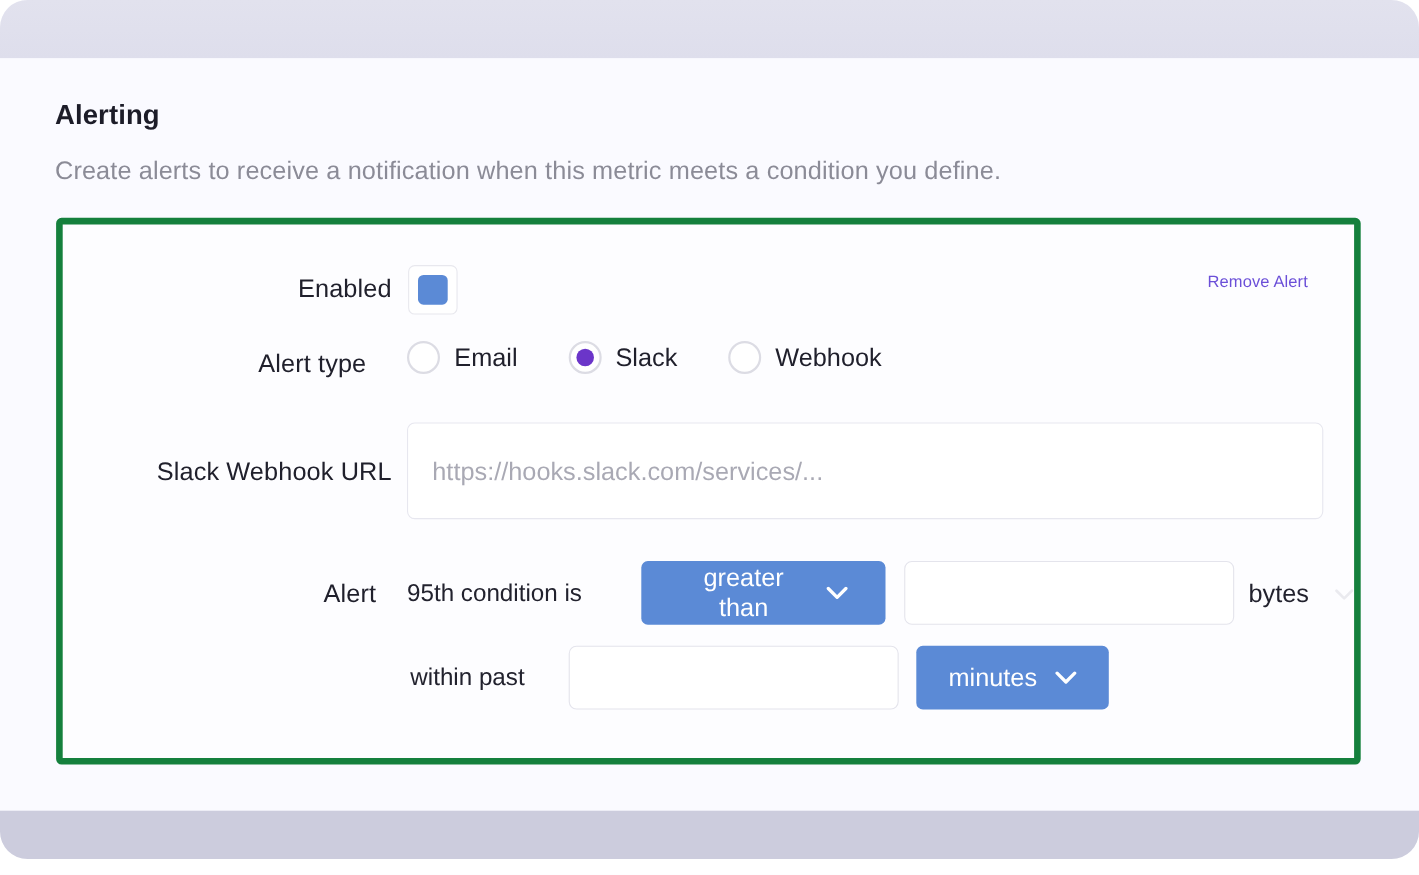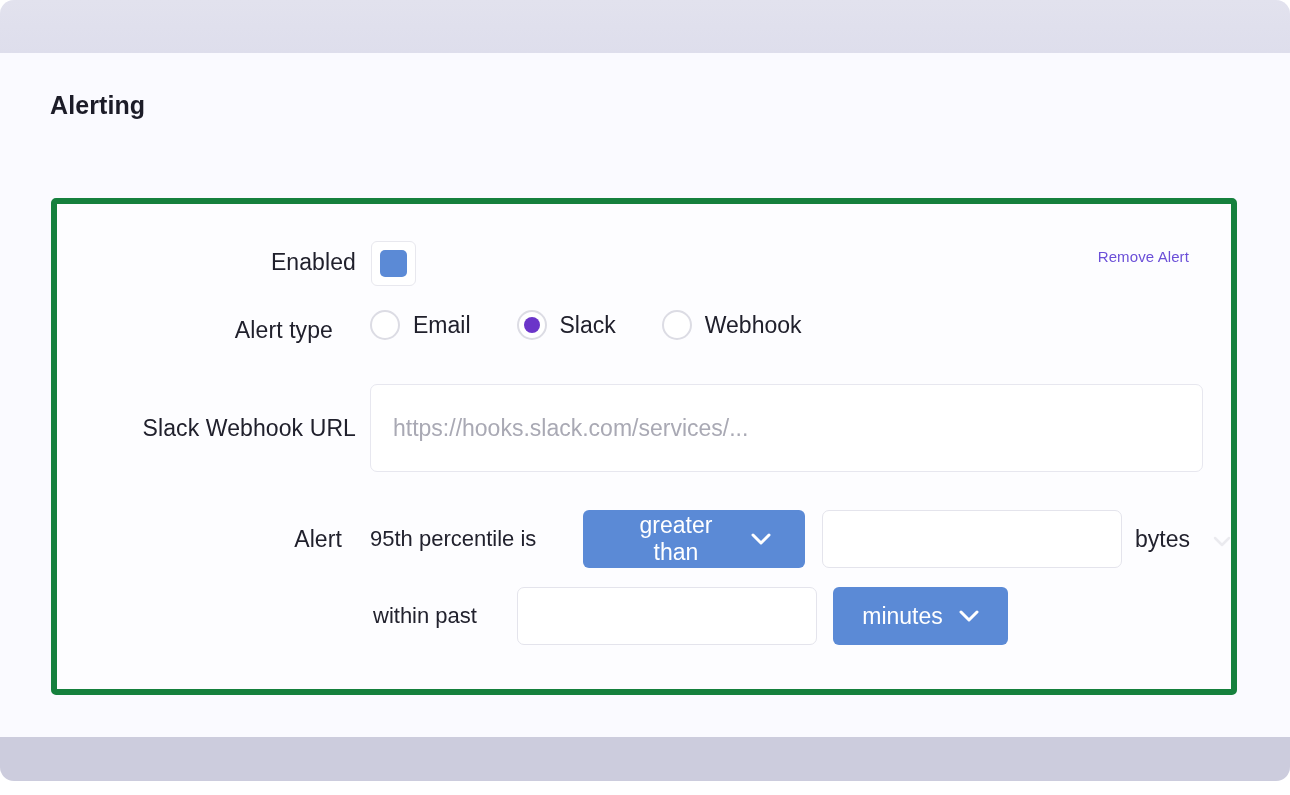--- a/index.html
+++ b/index.html
@@ -16,21 +16,21 @@
     overflow: hidden;
   }
 
   
   .frame {
     position: absolute;
     left: 0;
     top: 0;
     width: 1290px;
     height: 781px;
-    border-radius: 14px;
+    border-radius: 25px;
     overflow: hidden;
     background: #fafaff;
   }
 
   .band-top {
     position: absolute;
     left: 0;
     top: 0;
     width: 100%;
     height: 53px;
@@ -348,20 +348,21 @@
 <body>
 
 <div class="frame">
 
   <div class="band-top"></div>
 
   <div class="page">
 
     <div class="heading">
       <h1>Alerting</h1>
+      <p>Create alerts to receive a notification when this metric meets a condition you define.</p>
     </div>
 
     <div class="alert-card">
 
       <div class="row row-enabled">
         <span class="field-label">Enabled</span>
         <div class="checkbox-outer">
           <div class="checkbox-inner"></div>
         </div>
         <a class="remove-link" href="#">Remove Alert</a>
@@ -391,21 +392,21 @@
           <div class="radio-item">
             <span class="radio-circle"></span>
             <span class="radio-label">Webhook</span>
           </div>
 
         </div>
       </div>
 
       <div class="row row-rule">
         <span class="field-label">Alert</span>
-        <span class="rule-text">95th percentile is</span>
+        <span class="rule-text">95th condition is</span>
 
         <button class="dd-btn dd-op">
           <span>greater than</span>
           <span class="chev">
             <svg width="20" height="12" viewBox="0 0 20 12" fill="none" xmlns="http://www.w3.org/2000/svg">
               <path d="M2 2L10 10L18 2" stroke="#ffffff" stroke-width="3" stroke-linecap="round" stroke-linejoin="round"></path>
             </svg>
           </span>
         </button>
 

